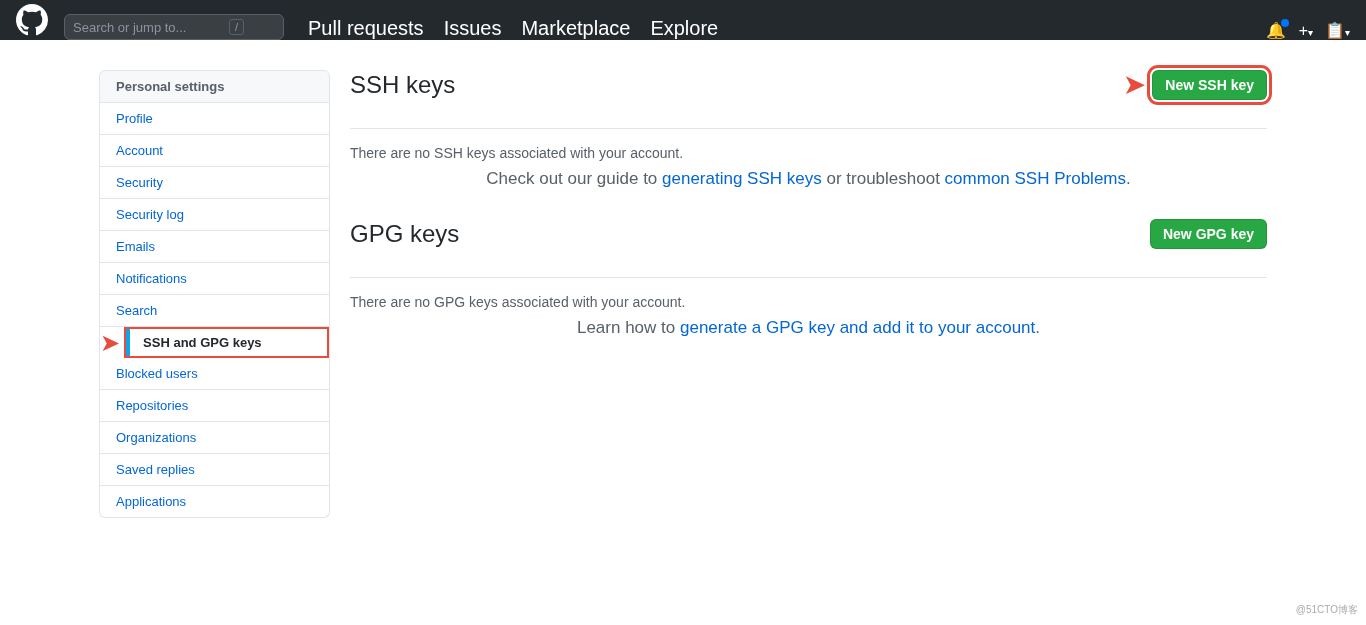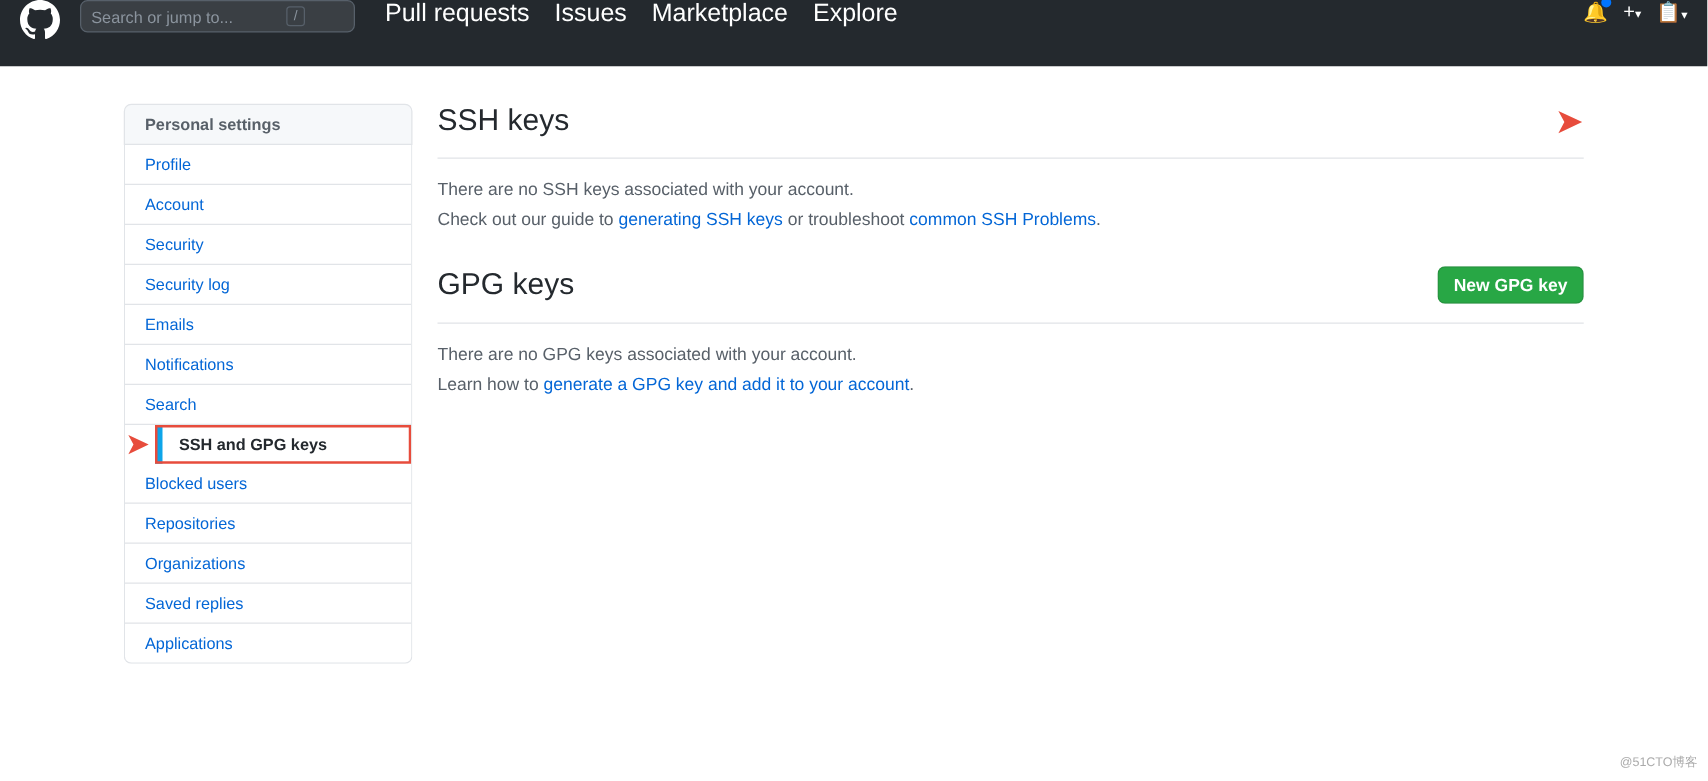--- a/index.html
+++ b/index.html
@@ -1,23 +1,23 @@
 <!DOCTYPE html>
 <html><head>
   <meta charset="utf-8">
   <style>
     * { box-sizing: border-box; margin: 0; padding: 0; }
     body { font-family: -apple-system, BlinkMacSystemFont, "Segoe UI", Helvetica, Arial, sans-serif; font-size: 14px; color: #24292e; background: #fff; }
 
     
     .navbar {
       background: #24292e;
-      height: 53px;
-      display: flex;
-      align-items: flex-start;
+      height: 40px;
+      display: flex;
+      align-items: flex-end;
       padding: 0 16px;
       gap: 16px;
     }
     .navbar-logo {
       color: #fff;
       font-size: 24px;
       line-height: 1;
       flex-shrink: 0;
     }
     .navbar-search {
@@ -137,21 +137,21 @@
 
     
     .section {
       margin-bottom: 30px;
     }
     .section-header {
       display: flex;
       align-items: center;
       justify-content: space-between;
       border-bottom: 1px solid #e1e4e8;
-      padding-bottom: 15px;
+      padding-bottom: 28px;
       margin-bottom: 16px;
     }
     .section-title {
       font-size: 24px;
       font-weight: 400;
       color: #24292e;
     }
 
     
     .arrow-container {
@@ -188,21 +188,22 @@
       font-weight: 600;
       cursor: pointer;
     }
 
     .section-empty-text {
       color: #586069;
       margin-bottom: 8px;
     }
     .section-help-text {
       color: #586069;
-      font-size: 14px;
+      font-size: 17px;
+      text-align: center;
     }
     .section-help-text a {
       color: #0366d6;
       text-decoration: none;
     }
 
     
     .sidebar-arrow-row {
       display: flex;
       align-items: center;
@@ -276,20 +277,21 @@
     </nav>
   </div>
 
   <div class="main-content">
 
     <div class="section">
       <div class="section-header">
         <h2 class="section-title">SSH keys</h2>
         <div class="arrow-container">
           <span class="red-arrow">➤</span>
+          <button class="btn-green">New SSH key</button>
         </div>
       </div>
       <p class="section-empty-text">There are no SSH keys associated with your account.</p>
       <p class="section-help-text">
         <span>Check out our guide to </span><a href="#">generating SSH keys</a><span> or troubleshoot </span><a href="#">common SSH Problems</a><span>.</span>
       </p>
     </div>
 
     <div class="section">
       <div class="section-header">

